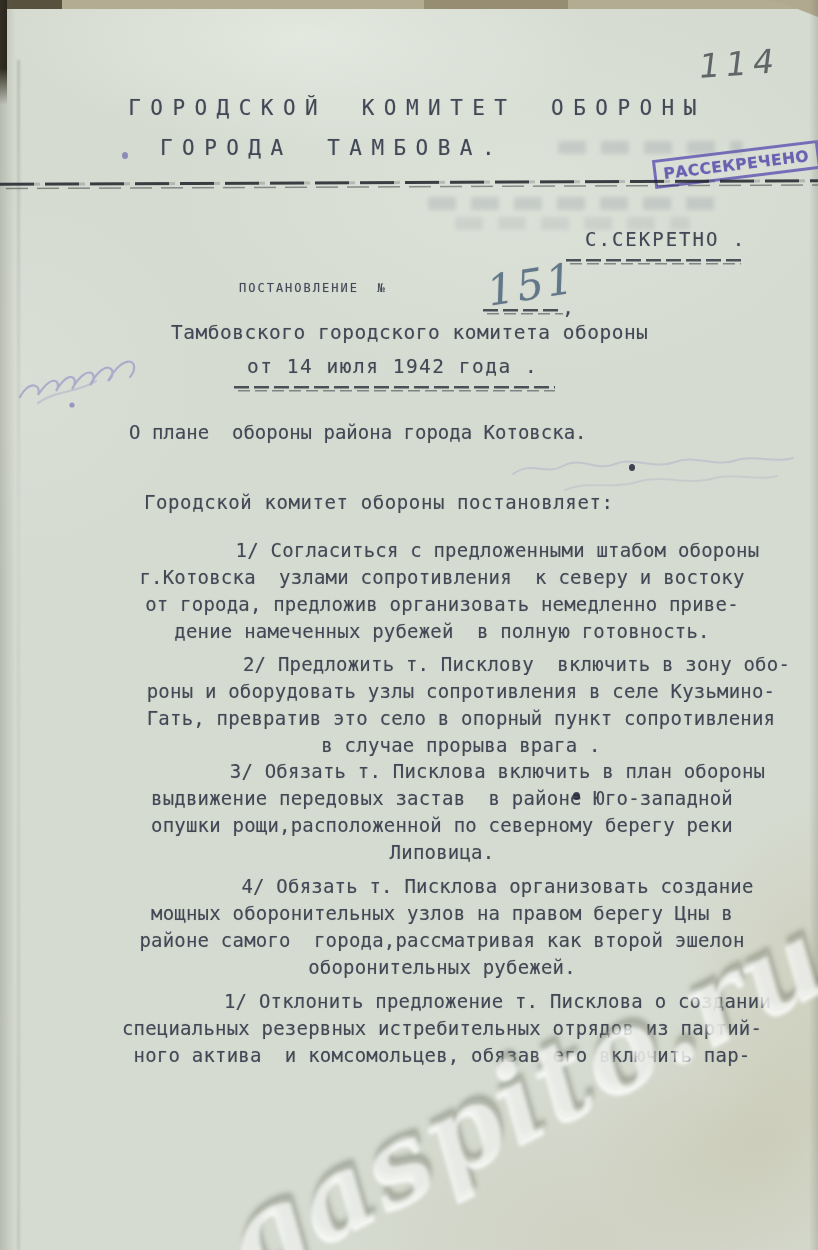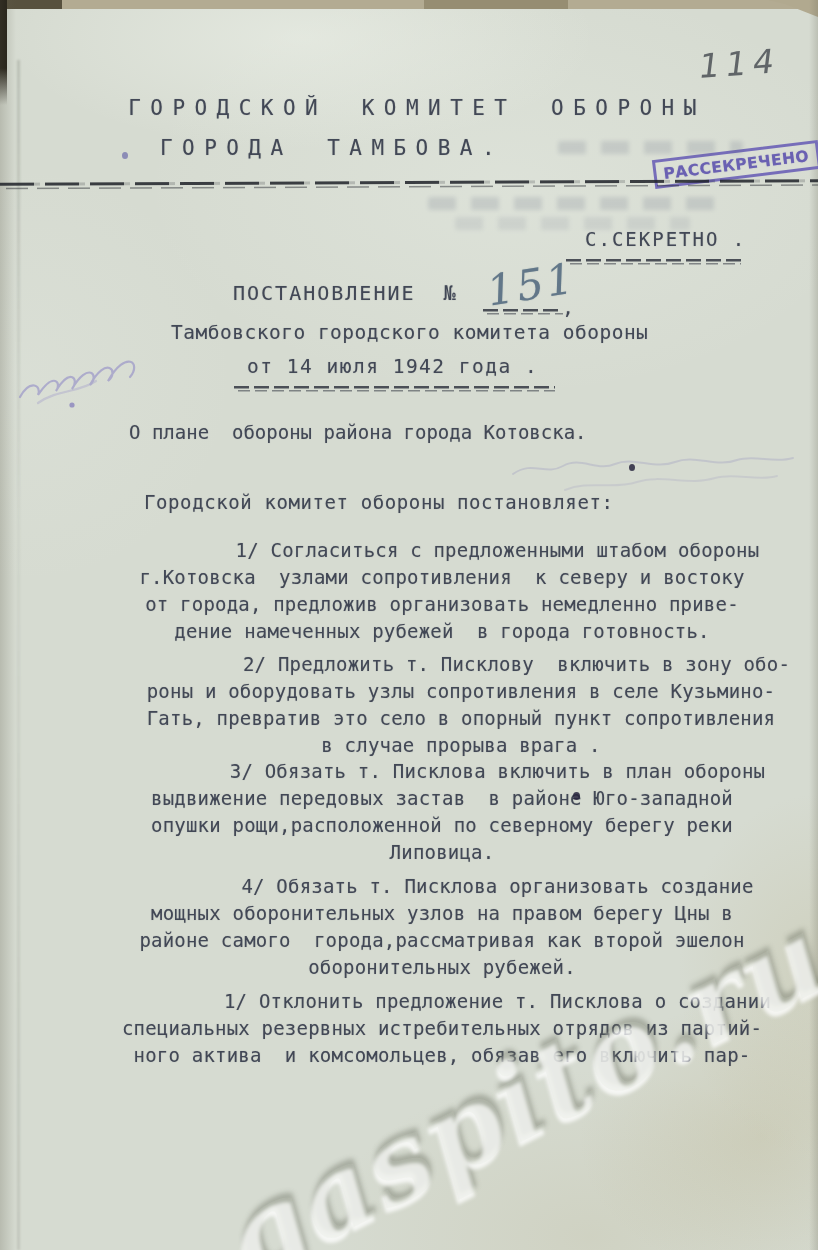--- a/index.html
+++ b/index.html
@@ -50,21 +50,21 @@
   .rule-main{top:181px;left:0;width:100%;height:8px;transform:rotate(-.25deg);
     background:
       repeating-linear-gradient(90deg, rgba(30,33,40,.85) 0 34px, rgba(30,33,40,.2) 34px 40px, transparent 40px 45px) 0 0/100% 3px no-repeat,
       repeating-linear-gradient(90deg, rgba(30,33,40,.45) 0 22px, transparent 22px 31px) 6px 5px/100% 1.5px no-repeat;}
   .typed-rule{height:7px;
     background:
       repeating-linear-gradient(90deg, rgba(40,44,56,.8) 0 15px, transparent 15px 20px) 0 0/100% 2.5px no-repeat,
       repeating-linear-gradient(90deg, rgba(40,44,56,.5) 0 12px, transparent 12px 17px) 4px 4px/100% 1.5px no-repeat;}
   
   .secrecy{top:228px;left:585px;font-size:19px;letter-spacing:2px;white-space:pre;}
-  .decree-label{top:281px;left:233px;font-size:20px;letter-spacing:2px;white-space:pre;}
+  .decree-label{top:281px;left:239px;font-size:12px;letter-spacing:2px;white-space:pre;}
   .decree-number{top:260px;left:487px;font-family:"DejaVu Serif",serif;font-style:italic;
     font-size:42px;letter-spacing:3px;color:rgba(88,111,130,.85);transform:rotate(-9deg);
     text-shadow:0 0 1px rgba(88,111,130,.5);}
   .decree-comma{top:295px;left:562px;font-size:20px;}
   .org-line{top:321px;left:171px;font-size:19.5px;letter-spacing:.5px;white-space:pre;}
   .date-line{top:355px;left:247px;font-size:19.5px;letter-spacing:1.5px;white-space:pre;}
   .subject{top:421px;left:95px;font-size:19px;white-space:pre;margin-left:34px;}
   .preamble{top:491px;left:144px;font-size:19px;letter-spacing:.6px;white-space:pre;}
   .para{left:92px;width:700px;font-size:19px;line-height:27px;letter-spacing:.2px;}
   .para .line{white-space:pre;}
@@ -136,21 +136,21 @@
     </g>
   </svg>
   <div class="abs dot" style="top:464px;left:629px;width:6px;height:7px;"></div>
 
   <div class="abs preamble ink">Городской комитет обороны постановляет:</div>
 
   <div class="abs para ink" style="top:537px;">
     <div class="line">1/ Согласиться с предложенными штабом обороны</div>
     <div class="line">г.Котовска  узлами сопротивления  к северу и востоку</div>
     <div class="line">от города, предложив организовать немедленно приве-</div>
-    <div class="line">дение намеченных рубежей  в города готовность.</div>
+    <div class="line">дение намеченных рубежей  в полную готовность.</div>
   </div>
   <div class="abs para ink" style="top:651px;margin-left:19px;">
     <div class="line">2/ Предложить т. Писклову  включить в зону обо-</div>
     <div class="line">роны и оборудовать узлы сопротивления в селе Кузьмино-</div>
     <div class="line">Гать, превратив это село в опорный пункт сопротивления</div>
     <div class="line">в случае прорыва врага .</div>
   </div>
   <div class="abs para ink" style="top:758px;">
     <div class="line">3/ Обязать т. Писклова включить в план обороны</div>
     <div class="line">выдвижение передовых застав  в районе Юго-западной</div>

